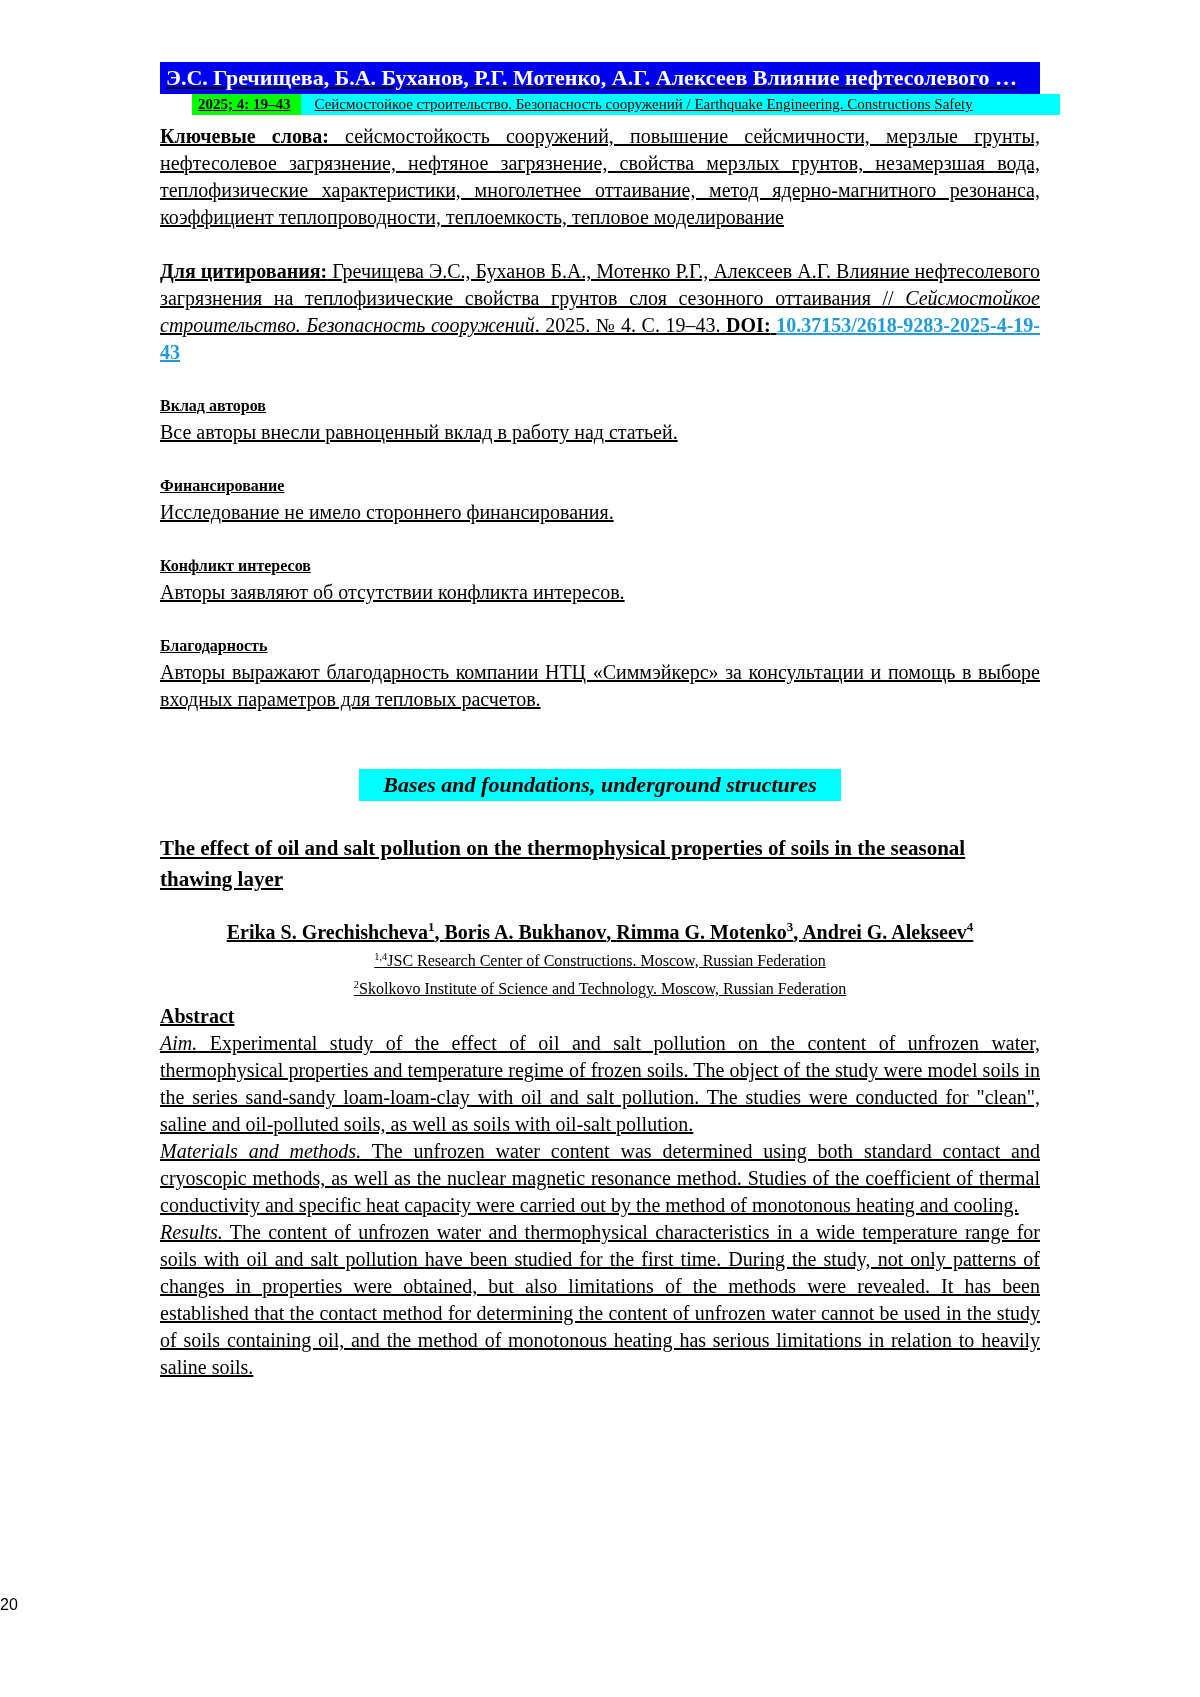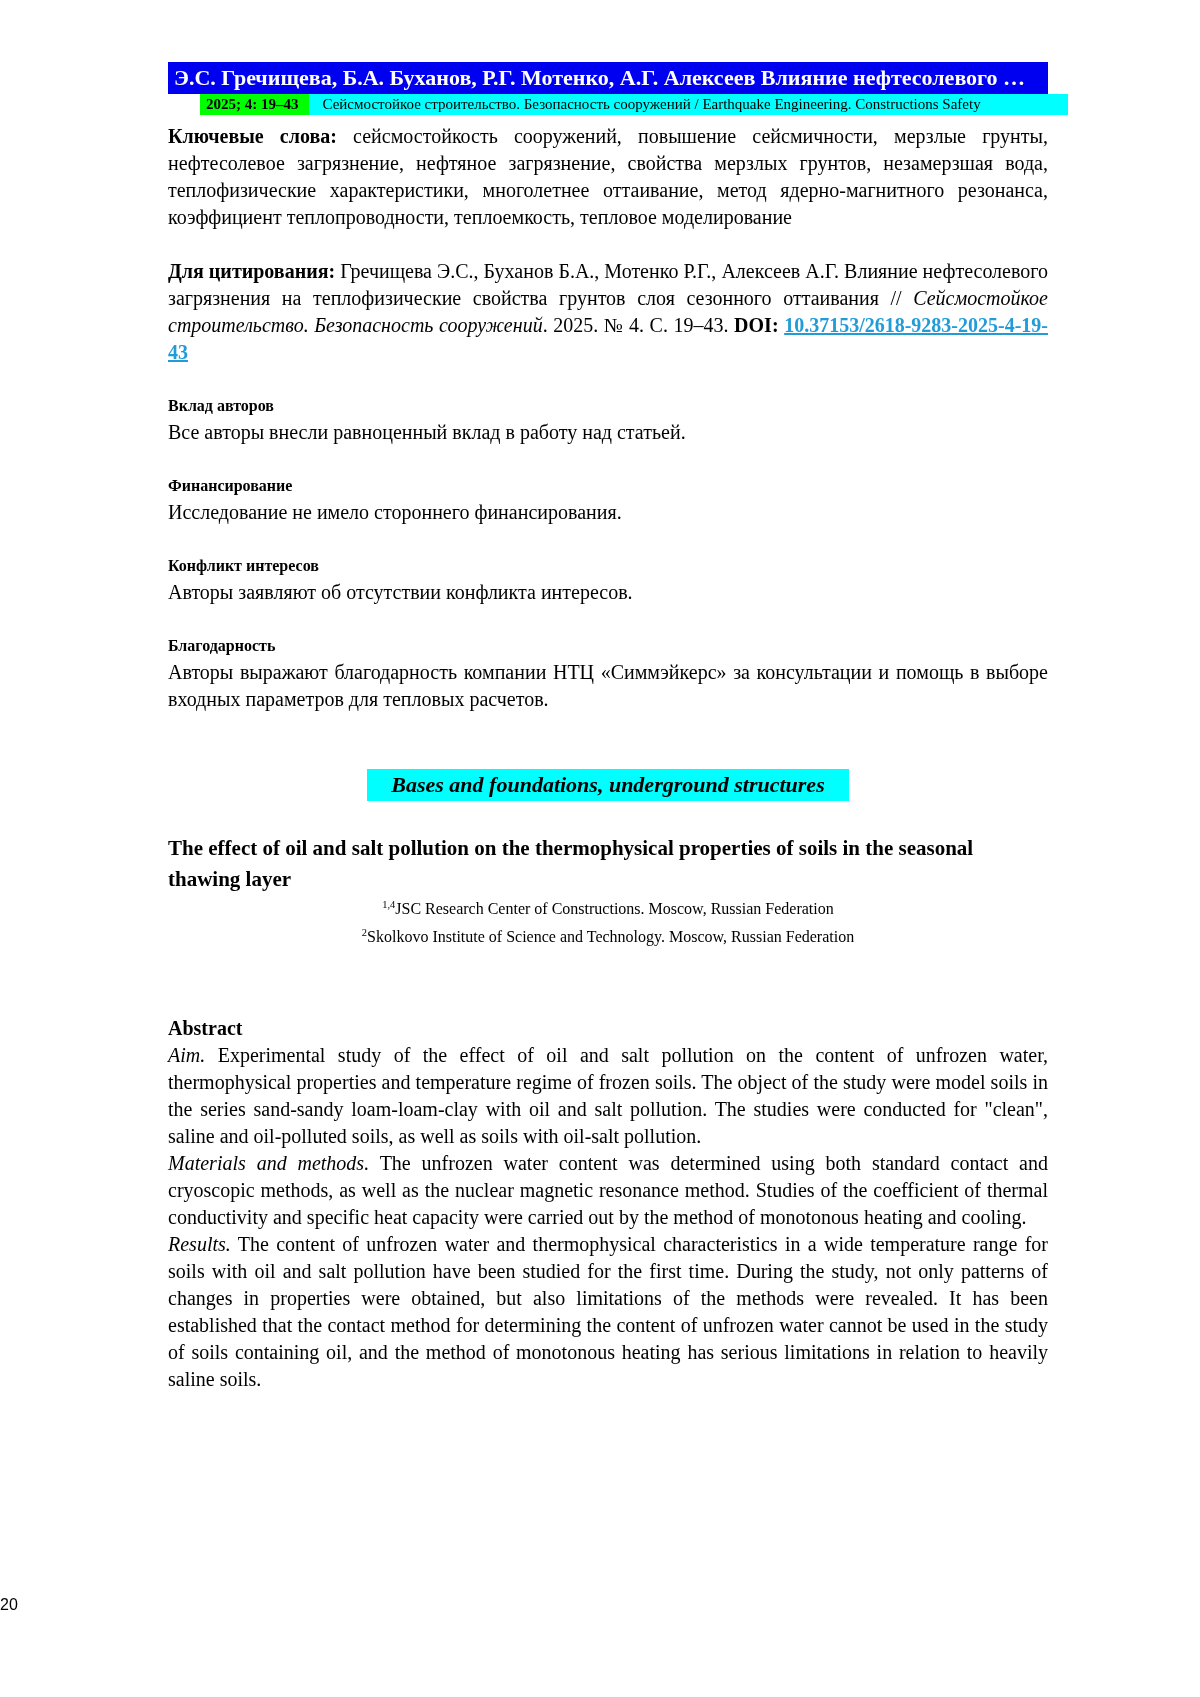--- a/index.html
+++ b/index.html
@@ -9,23 +9,24 @@
     width: 1200px;
     height: 1697px;
     margin: 0 auto;
     background: #ffffff;
     font-family: "Liberation Serif", serif;
     color: #000000;
     overflow: hidden;
   }
   .content {
     position: absolute;
-    left: 168px;
+    left: 160px;
     top: 62px;
     width: 880px;
+    text-decoration: underline;
   }
   
   .hdr-title {
     background: #0000f0;
     color: #ffffff;
     font-weight: bold;
     font-size: 22px;
     line-height: 32px;
     padding: 0 6px;
     white-space: nowrap;
@@ -99,21 +100,20 @@
     text-align: center;
   }
   .affil {
     font-size: 16px;
     line-height: 28px;
     text-align: center;
   }
   sup { font-size: 0.65em; line-height: 0; }
   
   .abstract-h {
-    margin-top: 64px;
     font-weight: bold;
     font-size: 20px;
     line-height: 27px;
   }
   .abs-p { font-size: 20px; line-height: 27px; text-align: justify; }
   
   .footer {
     position: absolute;
     left: 0;
     top: 1596px;
@@ -160,20 +160,21 @@
       <div class="sect-h">Благодарность</div>
       <div class="sect-b">Авторы выражают благодарность компании НТЦ «Симмэйкерс» за консультации и помощь в выборе входных параметров для тепловых расчетов.</div>
     </div>
 
     <div class="rubric">
       <span class="rubric-inner">Bases and foundations, underground structures</span>
     </div>
 
     <div class="en-title">The effect of oil and salt pollution on the thermophysical properties of soils in the seasonal thawing layer</div>
 
+    <div class="authors"><span>Erika S. Grechishcheva</span><sup>1</sup><span>, </span><span>Boris A. Bukhanov</span><sup></sup><span>, </span><span>Rimma G. Motenko</span><sup>3</sup><span>, </span><span>Andrei G. Alekseev</span><sup>4</sup></div>
 
     <div class="affil"><sup>1,4</sup><span>JSC Research Center of Constructions. Moscow, Russian Federation</span></div>
     <div class="affil"><sup>2</sup><span>Skolkovo Institute of Science and Technology. Moscow, Russian Federation</span></div>
 
     <div class="abstract-h">Abstract</div>
     <p class="abs-p"><span class="ital">Aim.</span><span> Experimental study of the effect of oil and salt pollution on the content of unfrozen water, thermophysical properties and temperature regime of frozen soils. The object of the study were model soils in the series sand-sandy loam-loam-clay with oil and salt pollution. The studies were conducted for "clean", saline and oil-polluted soils, as well as soils with oil-salt pollution.</span></p>
     <p class="abs-p"><span class="ital">Materials and methods.</span><span> The unfrozen water content was determined using both standard contact and cryoscopic methods, as well as the nuclear magnetic resonance method. Studies of the coefficient of thermal conductivity and specific heat capacity were carried out by the method of monotonous heating and cooling.</span></p>
     <p class="abs-p"><span class="ital">Results.</span><span> The content of unfrozen water and thermophysical characteristics in a wide temperature range for soils with oil and salt pollution have been studied for the first time. During the study, not only patterns of changes in properties were obtained, but also limitations of the methods were revealed. It has been established that the contact method for determining the content of unfrozen water cannot be used in the study of soils containing oil, and the method of monotonous heating has serious limitations in relation to heavily saline soils.</span></p>
 
   </div>

